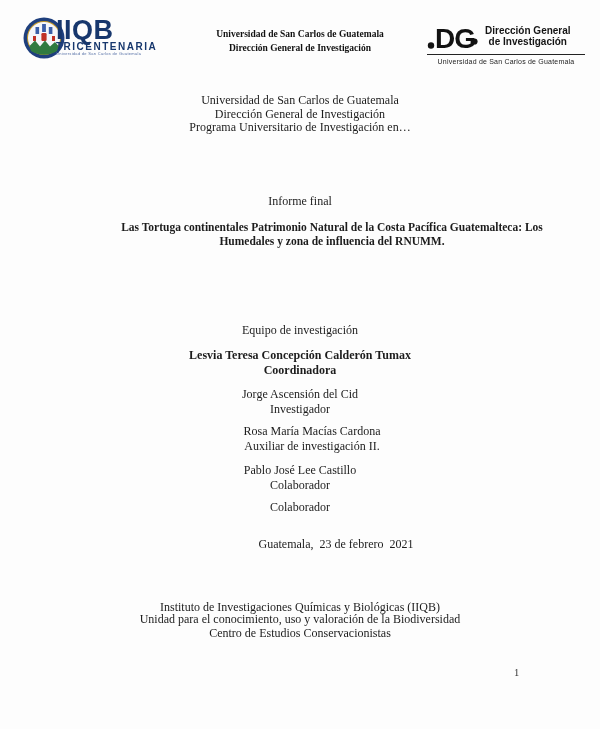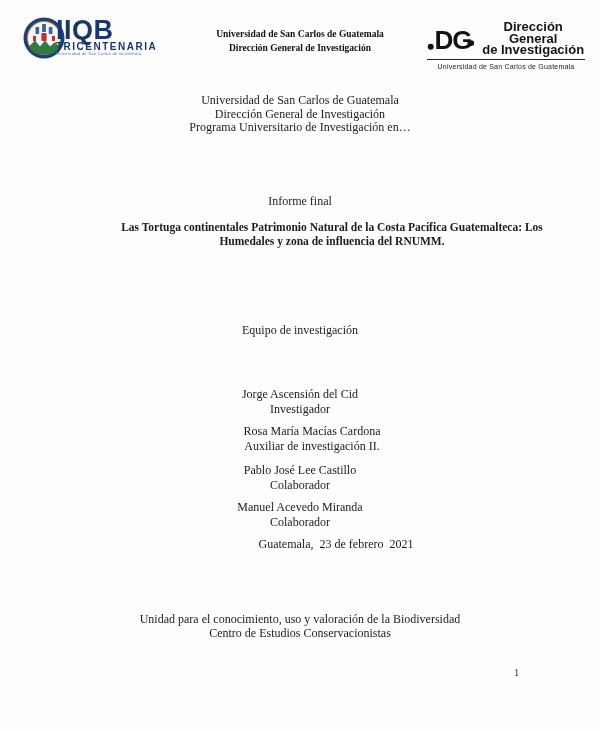--- a/index.html
+++ b/index.html
@@ -22,21 +22,21 @@
   .usac-acronym{font-size:27px;font-weight:bold;color:#17376d;line-height:23px;letter-spacing:.5px;}
   .usac-sub{font-size:10px;font-weight:bold;color:#17376d;letter-spacing:1.5px;line-height:9px;}
   .usac-tag{font-size:4px;color:#5670a6;letter-spacing:.3px;line-height:5px;}
 
   
   .header-institution{top:27px;font-size:9.5px;font-weight:bold;line-height:14px;color:#111;}
 
   
   .digi-logo{left:427px;top:21px;width:158px;font-family:"Liberation Sans",sans-serif;color:#141414;text-align:center;}
   .digi-row{display:flex;align-items:center;}
-  .digi-name{margin-left:4px;font-size:13px;font-weight:bold;line-height:11.5px;}
+  .digi-name{margin-left:4px;font-size:10px;font-weight:bold;line-height:11.5px;}
   .digi-divider{border-top:1.4px solid #232323;margin-top:3px;}
   .digi-tag{font-size:7px;line-height:9px;margin-top:2px;color:#232323;letter-spacing:.2px;}
 
   
   .institution-block{top:94px;}
   .report-type{top:195px;}
   .report-title{top:220px;font-size:11.5px;line-height:14px;margin-left:32px;}
   .team-heading{top:324px;}
   .member{line-height:14.5px;}
   .member-0{top:348px;}
@@ -105,37 +105,41 @@
 
   <div class="abs centered body-text report-type">Informe final</div>
 
   <div class="abs centered bold report-title">
     <div>Las Tortuga continentales Patrimonio Natural de la Costa Pacífica Guatemalteca: Los</div>
     <div>Humedales y zona de influencia del RNUMM.</div>
   </div>
 
   <div class="abs centered body-text team-heading">Equipo de investigación</div>
 
+  <div class="abs centered body-text bold member member-0">
+    <div>Lesvia Teresa Concepción Calderón Tumax</div>
+    <div>Coordinadora</div>
+  </div>
   <div class="abs centered body-text member member-1">
     <div>Jorge Ascensión del Cid</div>
     <div>Investigador</div>
   </div>
   <div class="abs centered body-text member member-2">
     <div>Rosa María Macías Cardona</div>
     <div>Auxiliar de investigación II.</div>
   </div>
   <div class="abs centered body-text member member-3">
     <div>Pablo José Lee Castillo</div>
     <div>Colaborador</div>
   </div>
   <div class="abs centered body-text member member-4">
-    <div>Manuel Acevedo Miranda</div>
     <div>Colaborador</div>
   </div>
 
   <div class="abs centered body-text prewrap date-line">Guatemala,  23 de febrero  2021</div>
 
+  <div class="abs centered body-text footer-0">Instituto de Investigaciones Químicas y Biológicas (IIQB)</div>
   <div class="abs centered body-text footer-1">Centro de Estudios Conservacionistas</div>
   <div class="abs centered body-text footer-2">Unidad para el conocimiento, uso y valoración de la Biodiversidad</div>
 
   <div class="abs page-number">1</div>
 
 </div>
 
 </body></html>

